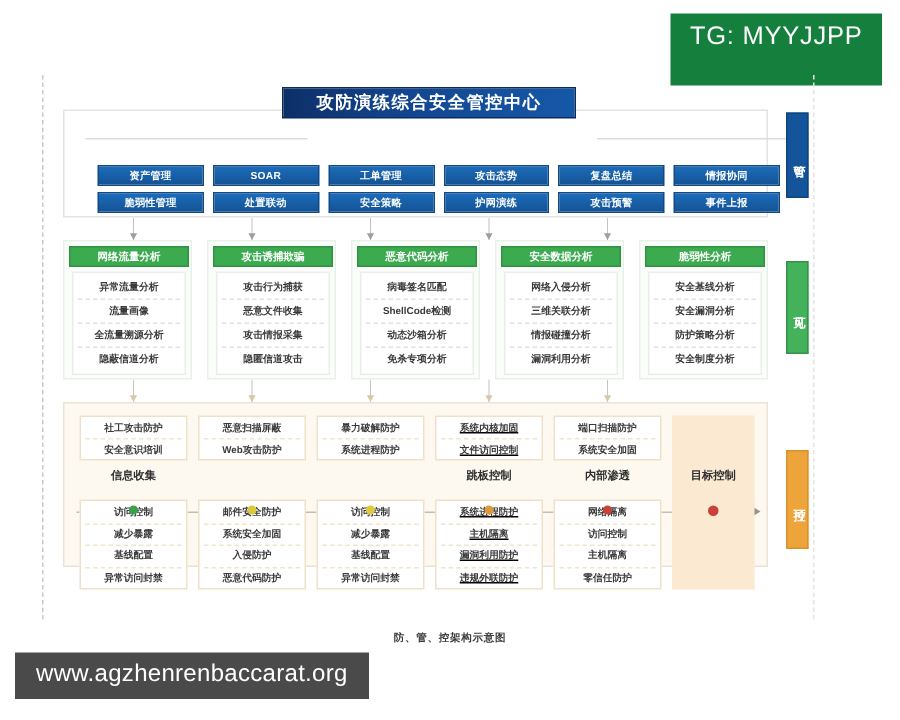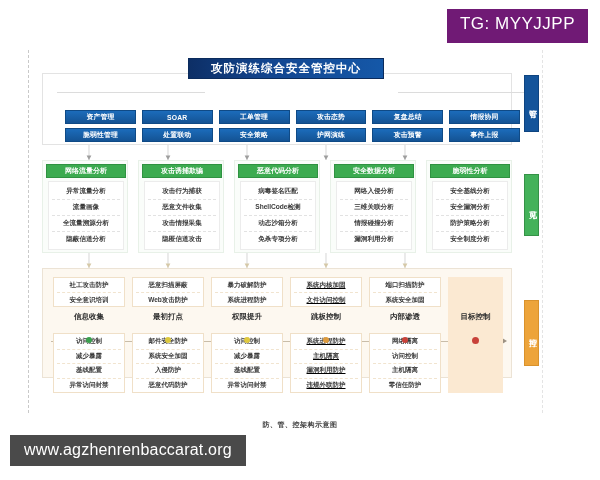--- a/index.html
+++ b/index.html
@@ -13,25 +13,25 @@
     font-family: "Liberation Sans", "DejaVu Sans", sans-serif;
     overflow: hidden;
     position: relative;
   }
 
   
   .wm-tg {
     position: absolute;
     top: 9px;
     right: 12px;
-    background: #701a75;
+    background: #15803d;
     color: #ffffff;
     font-size: 17px;
     letter-spacing: 0.5px;
-    padding: 6px 13px 11px 13px;
+    padding: 6px 13px 25px 13px;
     line-height: 1;
     margin-left: 24px;
   }
   .wm-url {
     position: absolute;
     left: 10px;
     bottom: 14px;
     background: #4a4a4a;
     color: #ffffff;
     font-size: 16px;
@@ -428,35 +428,33 @@
         <div class="oc-item">基线配置</div>
         <div class="oc-item">异常访问封禁</div>
       </div>
     </div>
 
     <div class="oc-col" style="left:89px;">
       <div class="oc-top">
         <div class="oc-item">恶意扫描屏蔽</div>
         <div class="oc-item">Web攻击防护</div>
       </div>
-      <div class="oc-stage">最初打点</div>
       <div class="oc-bot">
         <div class="oc-item">邮件安全防护</div>
         <div class="oc-item">系统安全加固</div>
         <div class="oc-item">入侵防护</div>
         <div class="oc-item">恶意代码防护</div>
       </div>
     </div>
 
     <div class="oc-col" style="left:168px;">
       <div class="oc-top">
         <div class="oc-item">暴力破解防护</div>
         <div class="oc-item">系统进程防护</div>
       </div>
-      <div class="oc-stage">权限提升</div>
       <div class="oc-bot">
         <div class="oc-item">访问控制</div>
         <div class="oc-item">减少暴露</div>
         <div class="oc-item">基线配置</div>
         <div class="oc-item">异常访问封禁</div>
       </div>
     </div>
 
     <div class="oc-col" style="left:247px;text-decoration:underline;">
       <div class="oc-top">

